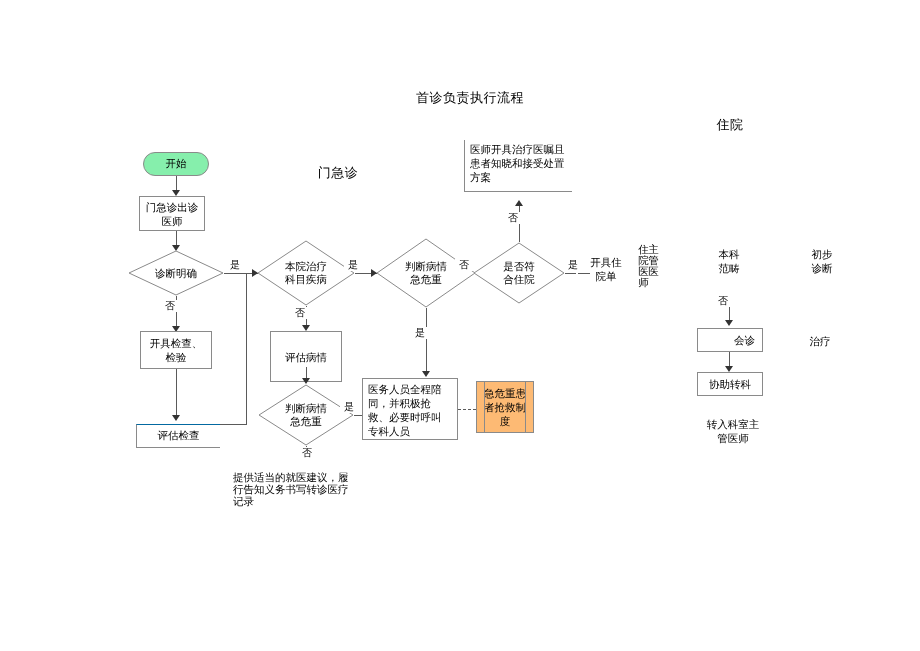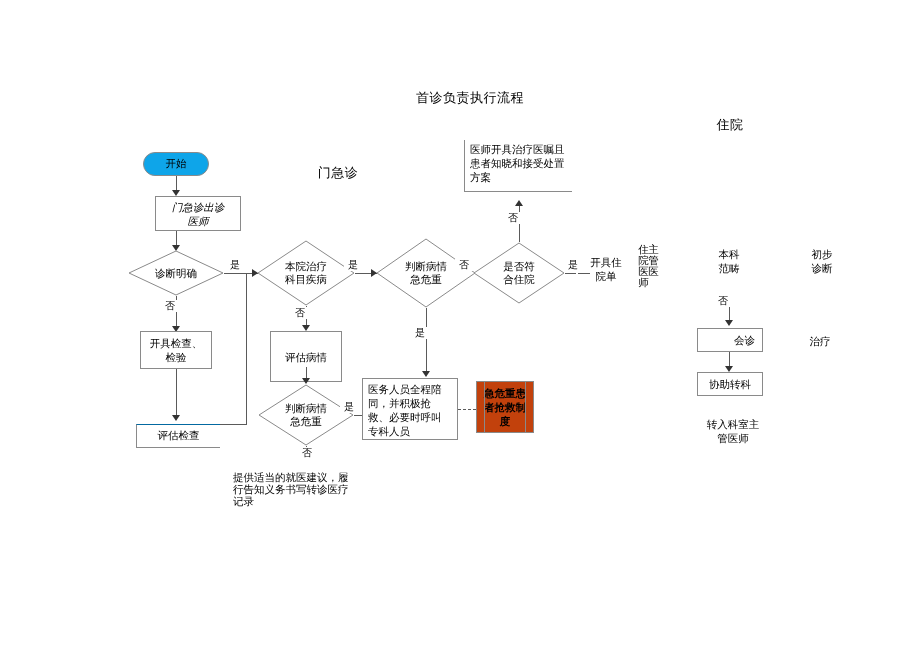--- a/index.html
+++ b/index.html
@@ -75,21 +75,21 @@
   }
   .box.left {
     justify-content: flex-start;
     text-align: left;
     padding-left: 5px;
   }
   .terminator {
     box-sizing: border-box;
     border: 1px solid #8a8a8a;
     border-radius: 22px;
-    background: #0ea5e9;
+    background: #86efac;
     display: flex;
     align-items: center;
     justify-content: center;
     font-size: 10.5px;
   }
   
   .openbox {
     box-sizing: border-box;
     border-left: 1px solid #8a8a8a;
     border-top: 1px solid #0369a1;
@@ -109,29 +109,28 @@
     font-size: 10.5px;
     line-height: 14px;
     padding-left: 5px;
     padding-top: 2px;
     text-align: left;
   }
   
   .docbox {
     box-sizing: border-box;
     border: 1px solid #8a8a8a;
-    background: #c2410c;
+    background: #fdba74;
     position: relative;
     display: flex;
     align-items: center;
     justify-content: center;
     text-align: center;
     font-size: 10.5px;
     line-height: 14px;
-    font-weight: bold;
   }
   .docbox:before, .docbox:after {
     content: "";
     position: absolute;
     top: 0; bottom: 0;
     width: 0;
     border-left: 1px solid #8a8a8a;
   }
   .docbox:before { left: 7px; }
   .docbox:after  { right: 7px; }
@@ -194,21 +193,21 @@
 <div id="canvas">
 
   <div class="abs title" style="left:380px; top:89px; width:180px;">首诊负责执行流程</div>
   <div class="abs colhead" style="left:278px; top:116px; width:120px;margin-top:48px;">门急诊</div>
   <div class="abs colhead" style="left:675px; top:116px; width:110px;">住院</div>
 
   <div class="abs terminator" style="left:143px; top:152px; width:66px; height:24px;">开始</div>
   <div class="v" style="left:176px; top:176px; height:15px;"></div>
   <div class="arr-d" style="left:172px; top:190px;"></div>
 
-  <div class="abs box" style="left:155px; top:196px; width:86px; height:35px; white-space:pre-line;font-style:italic;">门急诊出诊
+  <div class="abs box" style="left:139px; top:196px; width:66px; height:35px; white-space:pre-line;">门急诊出诊
 医师</div>
   <div class="v" style="left:176px; top:231px; height:15px;"></div>
   <div class="arr-d" style="left:172px; top:245px;"></div>
 
   <div class="diamond" style="left:128px; top:250px; width:96px; height:46px;">
     <svg width="96" height="46" viewBox="0 0 96 46">
       <polygon points="48,1 95,23 48,45 1,23" fill="#ffffff" stroke="#8a8a8a" stroke-width="1"></polygon>
     </svg>
     <div class="dtext">诊断明确</div>
   </div>

